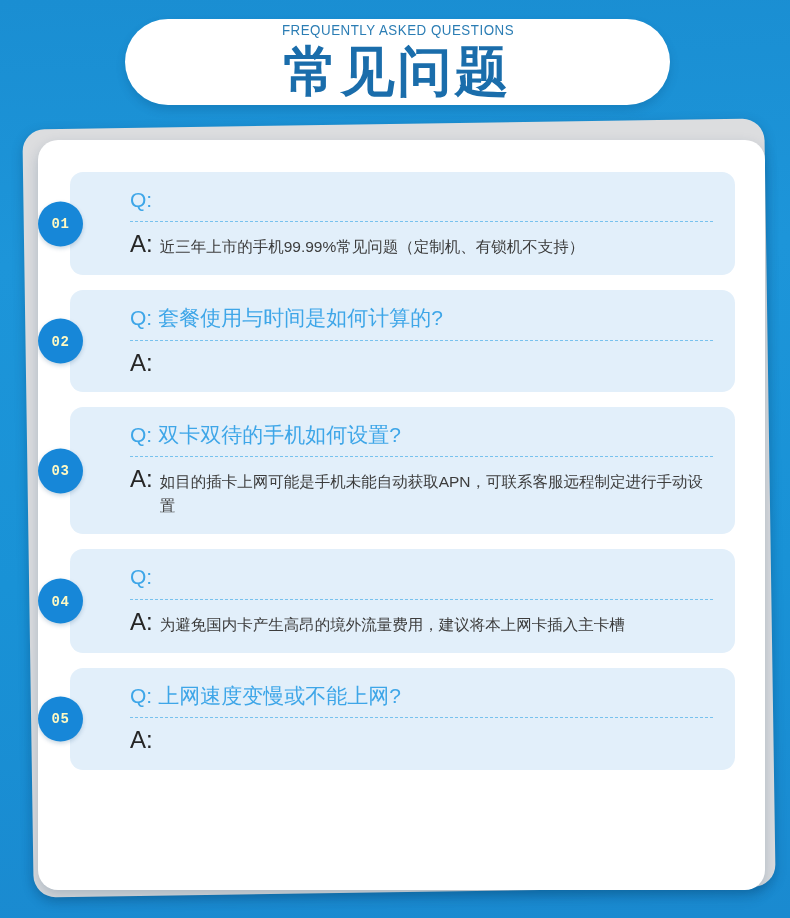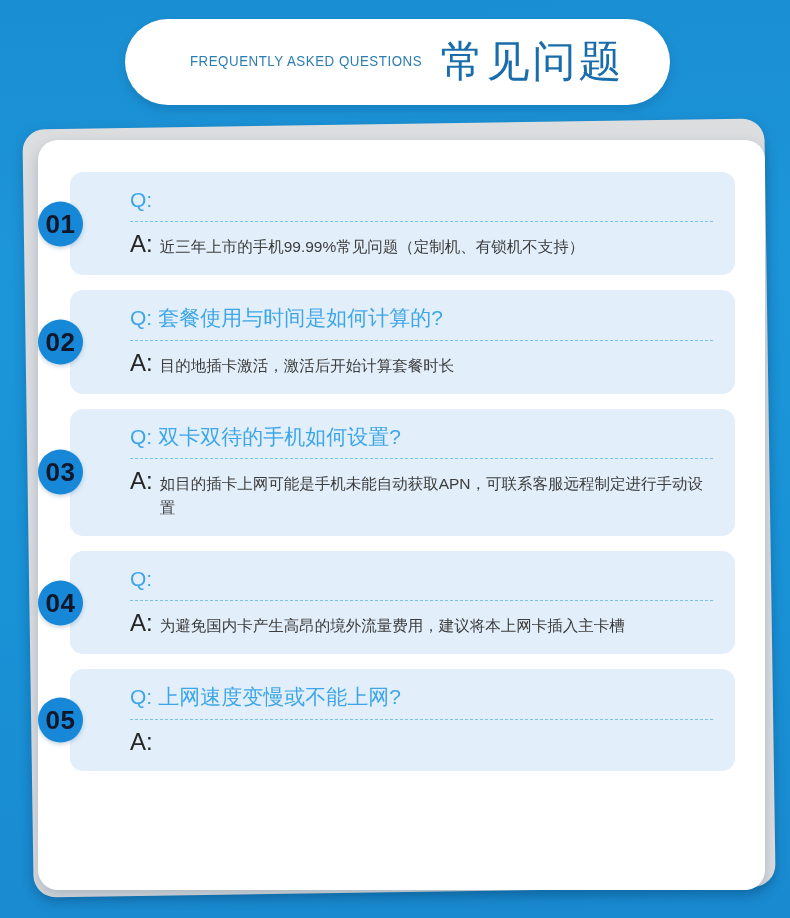--- a/index.html
+++ b/index.html
@@ -21,38 +21,38 @@
   .header-pill {
     position: absolute;
     left: 125px;
     top: 19px;
     width: 545px;
     height: 86px;
     background: #ffffff;
     border-radius: 43px;
     box-shadow: 0 5px 10px rgba(7, 60, 105, 0.20);
     display: flex;
-    flex-direction: row;
+    flex-direction: column;
     align-items: center;
     justify-content: center;
   }
   .header-eyebrow {
     color: #2b7db4;
     font-size: 15.5px;
     letter-spacing: 0.6px;
     line-height: 1;
     transform: scaleX(0.86);
     white-space: nowrap;
     font-weight: 400;
     margin-bottom: 2px;
   }
   .header-title {
     color: #1a6dab;
-    font-size: 43px;
-    font-weight: normal;
+    font-size: 54px;
+    font-weight: bold;
     letter-spacing: 3px;
     line-height: 1.15;
     white-space: nowrap;
     text-align: right;
   }
 
   
   .paper-stack {
     position: absolute;
     left: 0;
@@ -107,29 +107,30 @@
 
   .faq-badge {
     position: absolute;
     left: 0px;
     top: 50%;
     transform: translateY(-50%);
     width: 45px;
     height: 45px;
     border-radius: 50%;
     background: #1787d8;
-    color: #0f172a;
-    font-size: 26px;
+    color: #fef9c3;
+    font-size: 14px;
     font-weight: bold;
     display: flex;
     align-items: center;
     justify-content: center;
     letter-spacing: 0.5px;
     box-shadow: 0 2px 4px rgba(10, 70, 120, 0.22);
     z-index: 3;
+    font-family: Liberation Mono, monospace;
   }
 
   .faq-q {
     display: flex;
     align-items: baseline;
     color: #3ea6e8;
     font-size: 21px;
     line-height: 1.35;
     white-space: nowrap;
     padding-bottom: 7px;
@@ -195,21 +196,20 @@
         <div class="faq-item">
           <div class="faq-badge">02</div>
           <div class="faq-card">
             <div class="faq-q">
               <span class="qmark">Q:</span>
               <span class="qtext">套餐使用与时间是如何计算的?</span>
             </div>
             <hr class="faq-divider">
             <div class="faq-a">
               <span class="amark">A:</span>
-              <span class="atext">目的地插卡激活，激活后开始计算套餐时长</span>
             </div>
           </div>
         </div>
         <div class="faq-item">
           <div class="faq-badge">03</div>
           <div class="faq-card">
             <div class="faq-q">
               <span class="qmark">Q:</span>
               <span class="qtext">双卡双待的手机如何设置?</span>
             </div>

